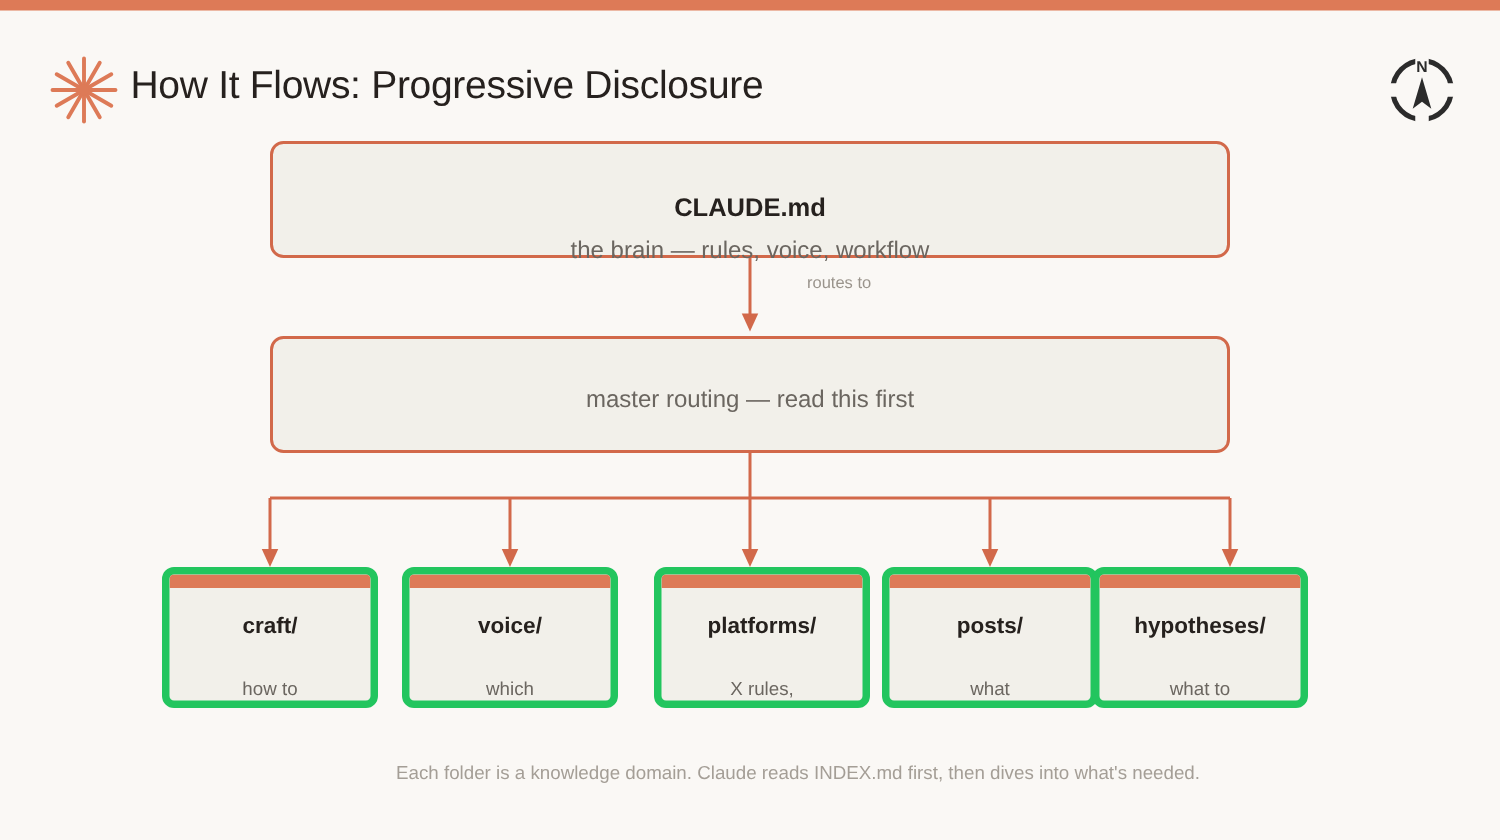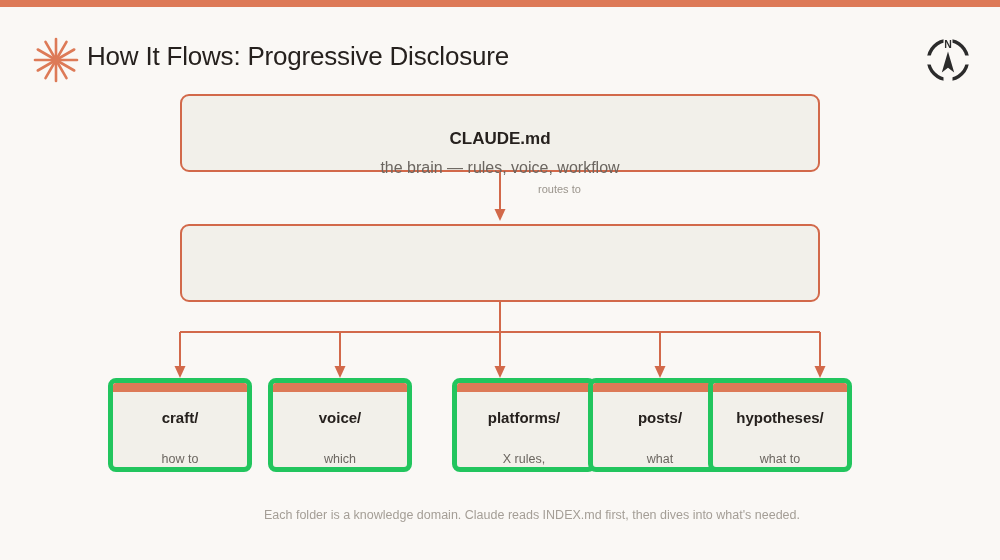--- a/index.html
+++ b/index.html
@@ -196,20 +196,21 @@
     </svg>
   </span>
 </div>
 
 <div class="flow-box" id="box-claude">
   <div class="fb-title">CLAUDE.md</div>
   <div class="fb-sub">the brain — rules, voice, workflow</div>
 </div>
 
 <div class="flow-box" id="box-index">
+  <div class="fb-sub">master routing — read this first</div>
 </div>
 
 <svg id="connectors">
 
   <line x1="500" y1="172" x2="500" y2="212" stroke="#d2694a" stroke-width="2"></line>
   <path d="M 500 221 L 494.5 209 L 505.5 209 Z" fill="#d2694a"></path>
 
   <line x1="500" y1="302" x2="500" y2="332" stroke="#d2694a" stroke-width="2"></line>
 
   <line x1="180" y1="332" x2="820" y2="332" stroke="#d2694a" stroke-width="2"></line>
@@ -239,34 +240,34 @@
 write</div>
 </div>
 
 <div class="folder-card" style="left:268px">
   <div class="fc-bar"></div>
   <div class="fc-name">voice/</div>
   <div class="fc-desc">which
 tone</div>
 </div>
 
-<div class="folder-card" style="left:452px">
+<div class="folder-card" style="left:436px">
   <div class="fc-bar"></div>
   <div class="fc-name">platforms/</div>
   <div class="fc-desc">X rules,
 LI rules</div>
 </div>
 
 <div class="folder-card" style="left:588px">
   <div class="fc-bar"></div>
   <div class="fc-name">posts/</div>
   <div class="fc-desc">what
 write</div>
 </div>
 
-<div class="folder-card" style="left:708px">
+<div class="folder-card" style="left:728px">
   <div class="fc-bar"></div>
   <div class="fc-name">hypotheses/</div>
   <div class="fc-desc">what to
 test next</div>
 </div>
 
 <div id="footer-caption">Each folder is a knowledge domain. Claude reads INDEX.md first, then dives into what's needed.</div>
 
 </body></html>

